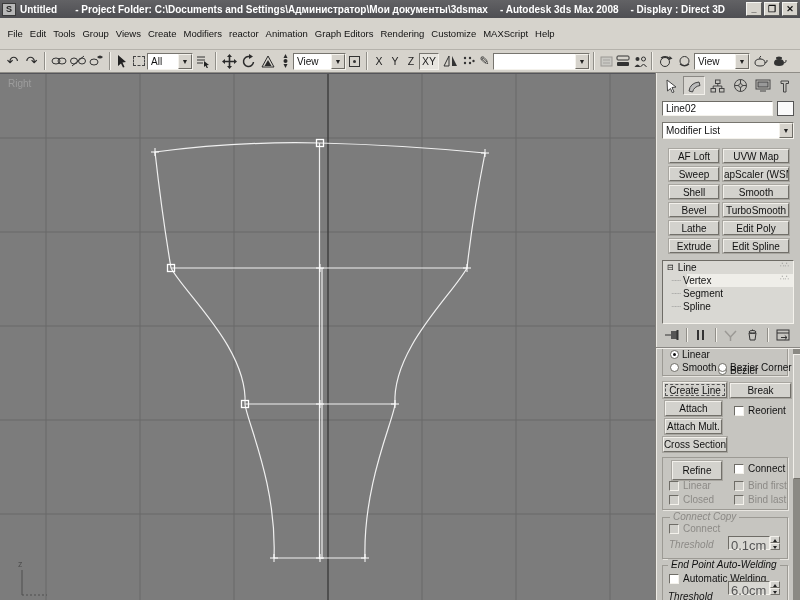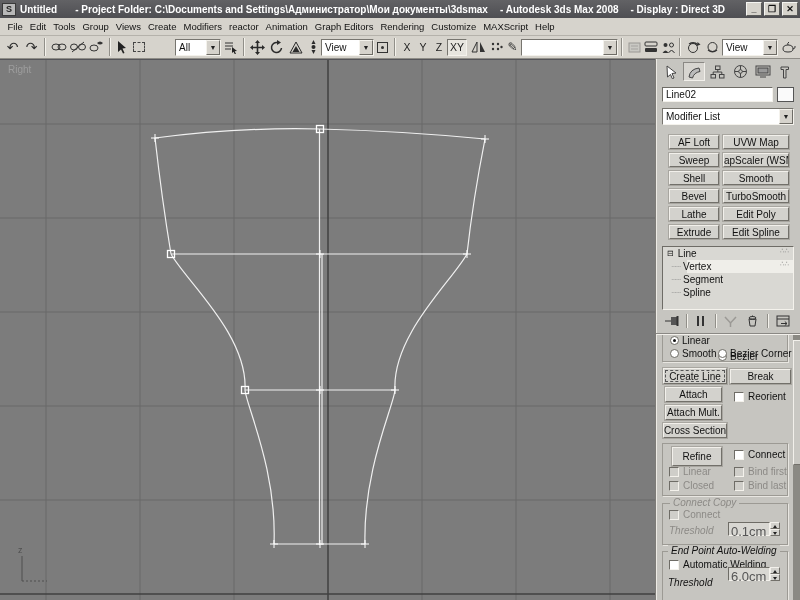--- a/index.html
+++ b/index.html
@@ -2,21 +2,21 @@
 <html><head>
 <meta charset="utf-8">
 <style>
   * { margin:0; padding:0; box-sizing:border-box; font-family:"Liberation Sans",sans-serif; }
   html,body { width:800px; height:600px; overflow:hidden; background:#d6d3cc; }
   .titlebar { height:18px; background:linear-gradient(#626265,#4e4e52); display:flex; align-items:center; padding:0 55px 0 2px; color:#fff; font-size:10px; font-weight:bold; white-space:nowrap; overflow:hidden; position:relative; }
   .appicon { width:14px; height:13px; background:#b8b8b8; border:1px solid #3a3a3a; margin-right:4px; display:flex; align-items:center; justify-content:center; color:#222; font-size:9px; font-weight:bold; flex:none; }
   .tseg { margin-right:12px; flex:none; }
   .winbtns { position:absolute; right:2px; top:2px; display:flex; gap:2px; }
   .wbtn { width:16px; height:14px; background:#d6d3cc; border:1px solid; border-color:#f5f5f2 #5c5c5a #5c5c5a #f5f5f2; color:#111; font-size:9px; display:flex; align-items:center; justify-content:center; font-weight:bold; }
-  .menubar { height:18px; display:flex; align-items:center; font-size:9.5px; color:#111; padding-left:4px; border-bottom:1px solid #b5b2ab; }
+  .menubar { height:32px; display:flex; align-items:center; font-size:9.5px; color:#111; padding-left:4px; border-bottom:1px solid #b5b2ab; }
   .menu-item { padding:2px 3.5px; }
   .toolbar { height:23px; display:flex; align-items:center; font-size:10px; border-bottom:1px solid #8f8d87; padding:0 3px; }
   .sep { width:2px; height:18px; border-left:1px solid #918f89; border-right:1px solid #f4f2ec; margin:0 3px; flex:none; }
   .ticon { width:19px; height:19px; display:flex; align-items:center; justify-content:center; color:#2c2c2c; flex:none; }
   .combo { height:17px; background:#fff; border:1px solid; border-color:#77756f #f4f2ec #f4f2ec #77756f; display:flex; align-items:center; font-size:10px; color:#111; flex:none; }
   .combo .cval { flex:1; padding:0 3px; overflow:hidden; white-space:nowrap; }
   .combo .carr { width:14px; height:100%; background:#d6d3cc; border:1px solid; border-color:#f4f2ec #6e6c66 #6e6c66 #f4f2ec; font-size:7px; display:flex; align-items:center; justify-content:center; color:#222; }
   .axbtn { width:16px; height:17px; display:flex; align-items:center; justify-content:center; font-size:10.5px; color:#222; flex:none; }
   .axbtn.pressed { background:#e7e5df; border:1px solid; border-color:#77756f #f4f2ec #f4f2ec #77756f; width:20px; }
   .main { display:flex; height:541px; }
@@ -120,21 +120,21 @@
     </div>
   <div class="sep"></div>
   <div class="ticon" style="width:16px;">
       <svg width="10" height="14">
         <path d="M1 1 L9 8 L5.5 8.5 L7.5 13 L6 13.5 L4 9.5 L1 12 Z" fill="#222"></path>
       </svg>
     </div>
   <div class="ticon" style="width:17px;">
       <div style="width:12px;height:10px;border:1px dashed #444;"></div>
     </div>
-  <div class="combo" style="width:46px;margin-left:28px;">
+  <div class="combo" style="width:46px;">
       <span class="cval">All</span>
       <span class="carr">▼</span>
     </div>
   <div class="ticon">
       <svg width="14" height="13">
         <line x1="1" y1="2" x2="9" y2="2" stroke="#333"></line>
         <line x1="1" y1="5" x2="9" y2="5" stroke="#333"></line>
         <line x1="1" y1="8" x2="7" y2="8" stroke="#333"></line>
         <path d="M8 6 L13 10 L10.7 10.3 L12 13 L10.8 13.3 L9.6 10.8 L8 12 Z" fill="#222"></path>
       </svg>

